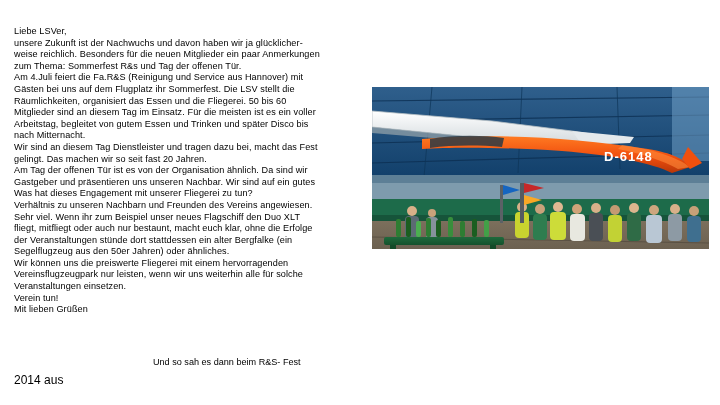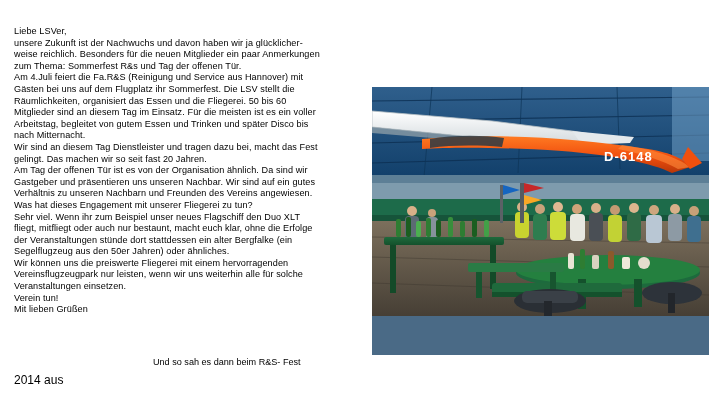--- a/index.html
+++ b/index.html
@@ -45,21 +45,21 @@
     left: 14px;
     top: 375px;
     font-size: 12px;
     line-height: 11.6px;
   }
   .photo {
     position: absolute;
     left: 372px;
     top: 87px;
     width: 337px;
-    height: 268px;
+    height: 162px;
     overflow: hidden;
     background: #4a6a86;
   }
   .photo svg {
     display: block;
   }
 </style>
 </head>
 <body>
 
@@ -73,22 +73,22 @@
     <p>Am 4.Juli feiert die Fa.R&amp;S (Reinigung und Service aus Hannover) mit</p>
     <p>Gästen bei uns auf dem Flugplatz ihr Sommerfest. Die LSV stellt die</p>
     <p>Räumlichkeiten, organisiert das Essen und die Fliegerei. 50 bis 60</p>
     <p>Mitglieder sind an diesem Tag im Einsatz. Für die meisten ist es ein voller</p>
     <p>Arbeitstag, begleitet von gutem Essen und Trinken und später Disco bis</p>
     <p>nach Mitternacht.</p>
     <p>Wir sind an diesem Tag Dienstleister und tragen dazu bei, macht das Fest</p>
     <p>gelingt. Das machen wir so seit fast 20 Jahren.</p>
     <p>Am Tag der offenen Tür ist es von der Organisation ähnlich. Da sind wir</p>
     <p>Gastgeber und präsentieren uns unseren Nachbar. Wir sind auf ein gutes</p>
+    <p>Was hat dieses Engagement mit unserer Fliegerei zu tun?</p>
     <p>Verhältnis zu unseren Nachbarn und Freunden des Vereins angewiesen.</p>
-    <p>Was hat dieses Engagement mit unserer Fliegerei zu tun?</p>
     <p>Sehr viel. Wenn ihr zum Beispiel unser neues Flagschiff den Duo XLT</p>
     <p>fliegt, mitfliegt oder auch nur bestaunt, macht euch klar, ohne die Erfolge</p>
     <p>der Veranstaltungen stünde dort stattdessen ein alter Bergfalke (ein</p>
     <p>Segelflugzeug aus den 50er Jahren) oder ähnliches.</p>
     <p>Wir können uns die preiswerte Fliegerei mit einem hervorragenden</p>
     <p>Vereinsflugzeugpark nur leisten, wenn wir uns weiterhin alle für solche</p>
     <p>Veranstaltungen einsetzen.</p>
     <p>Verein tun!</p>
     <p>Mit lieben Grüßen</p>
   </div>

